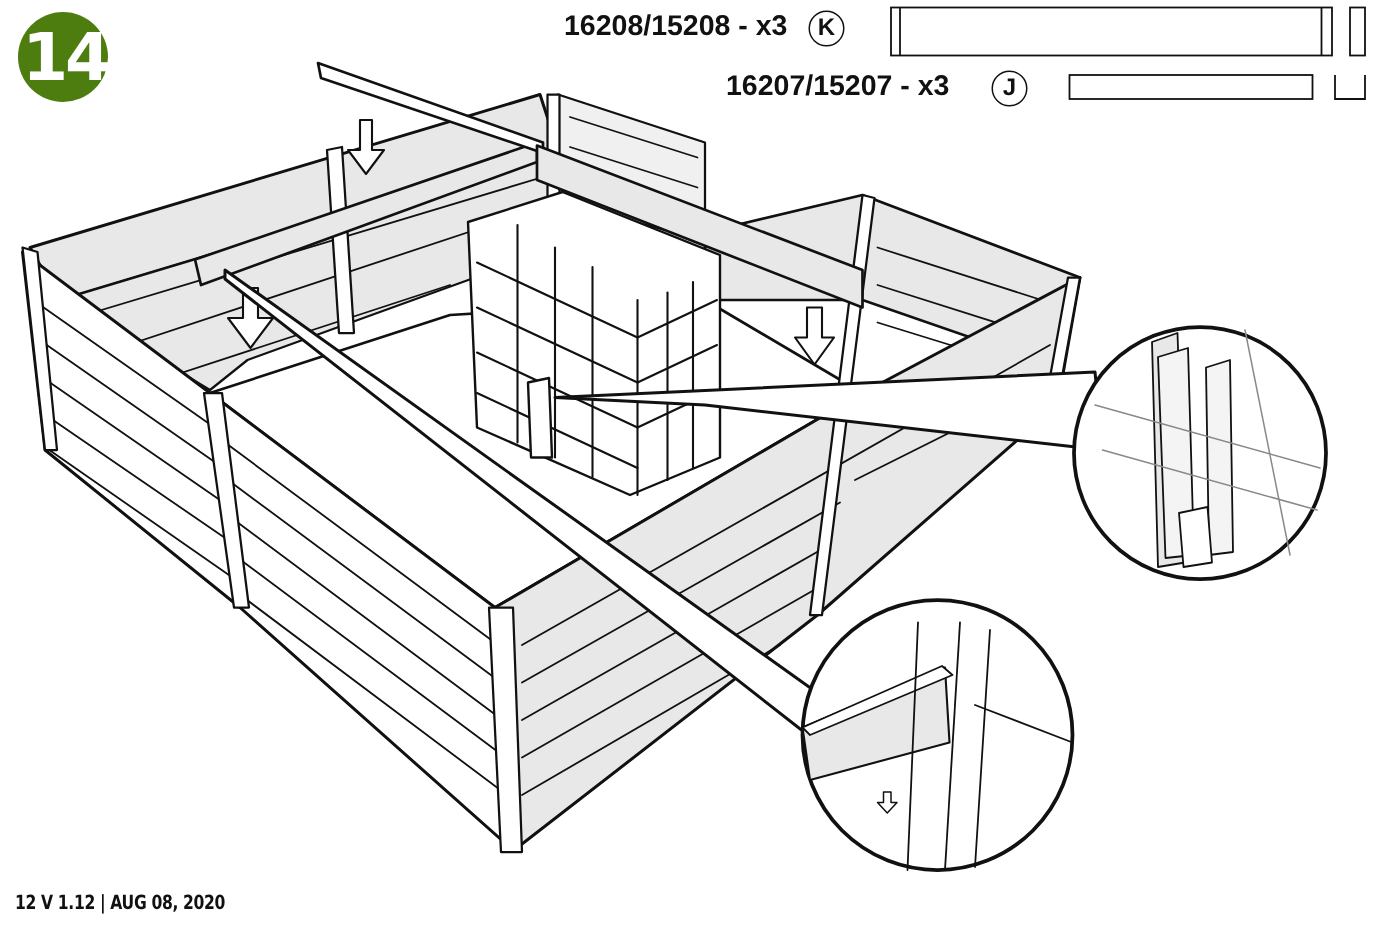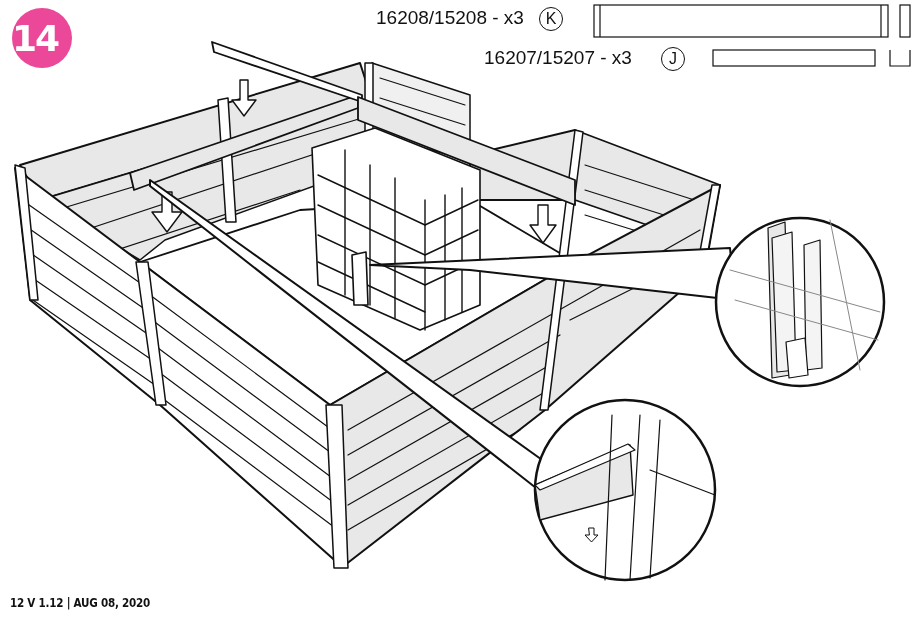--- a/index.html
+++ b/index.html
@@ -1,18 +1,18 @@
 <!DOCTYPE html>
 <html><head>
 <meta charset="utf-8">
 <style>
   html, body { margin: 0; padding: 0; background: #ffffff; }
   body { width: 923px; height: 631px; position: relative; overflow: hidden; font-family: "Liberation Sans", sans-serif; color: #111; }
-  .step-badge { position: absolute; left: 12px; top: 8px; width: 60px; height: 60px; border-radius: 50%; background: #ec4899; color: #fff; display: flex; align-items: center; justify-content: flex-start; font-family: "DejaVu Sans", sans-serif; font-weight: bold; font-size: 36px; letter-spacing: -2px; }
-  .parts { position: absolute; left: 0; top: 0; width: 923px; height: 80px; }
+  .step-badge { position: absolute; left: 12px; top: 8px; width: 60px; height: 60px; border-radius: 50%; background: #4d7c0f; color: #fff; display: flex; align-items: center; justify-content: flex-end; font-family: "DejaVu Sans", sans-serif; font-weight: bold; font-size: 44px; letter-spacing: -2px; }
+  .parts { position: absolute; left: 0; top: 0; width: 923px; height: 80px; font-weight: bold; }
   .part-label { position: absolute; font-size: 19px; white-space: nowrap; color: #111; }
   .part-letter { position: absolute; width: 24px; height: 24px; border: 1.6px solid #111; border-radius: 50%; font-size: 16px; display: flex; align-items: center; justify-content: center; box-sizing: border-box; }
   .footer { position: absolute; left: 10px; top: 595px; font-family: "DejaVu Sans", sans-serif; font-size: 13px; font-weight: bold; letter-spacing: -0.3px; transform: scaleX(0.8); transform-origin: left center; }
   svg.drawing { position: absolute; left: 0; top: 0; }
 </style>
 </head>
 <body>
 
 <div class="step-badge">
   <span>14</span>

